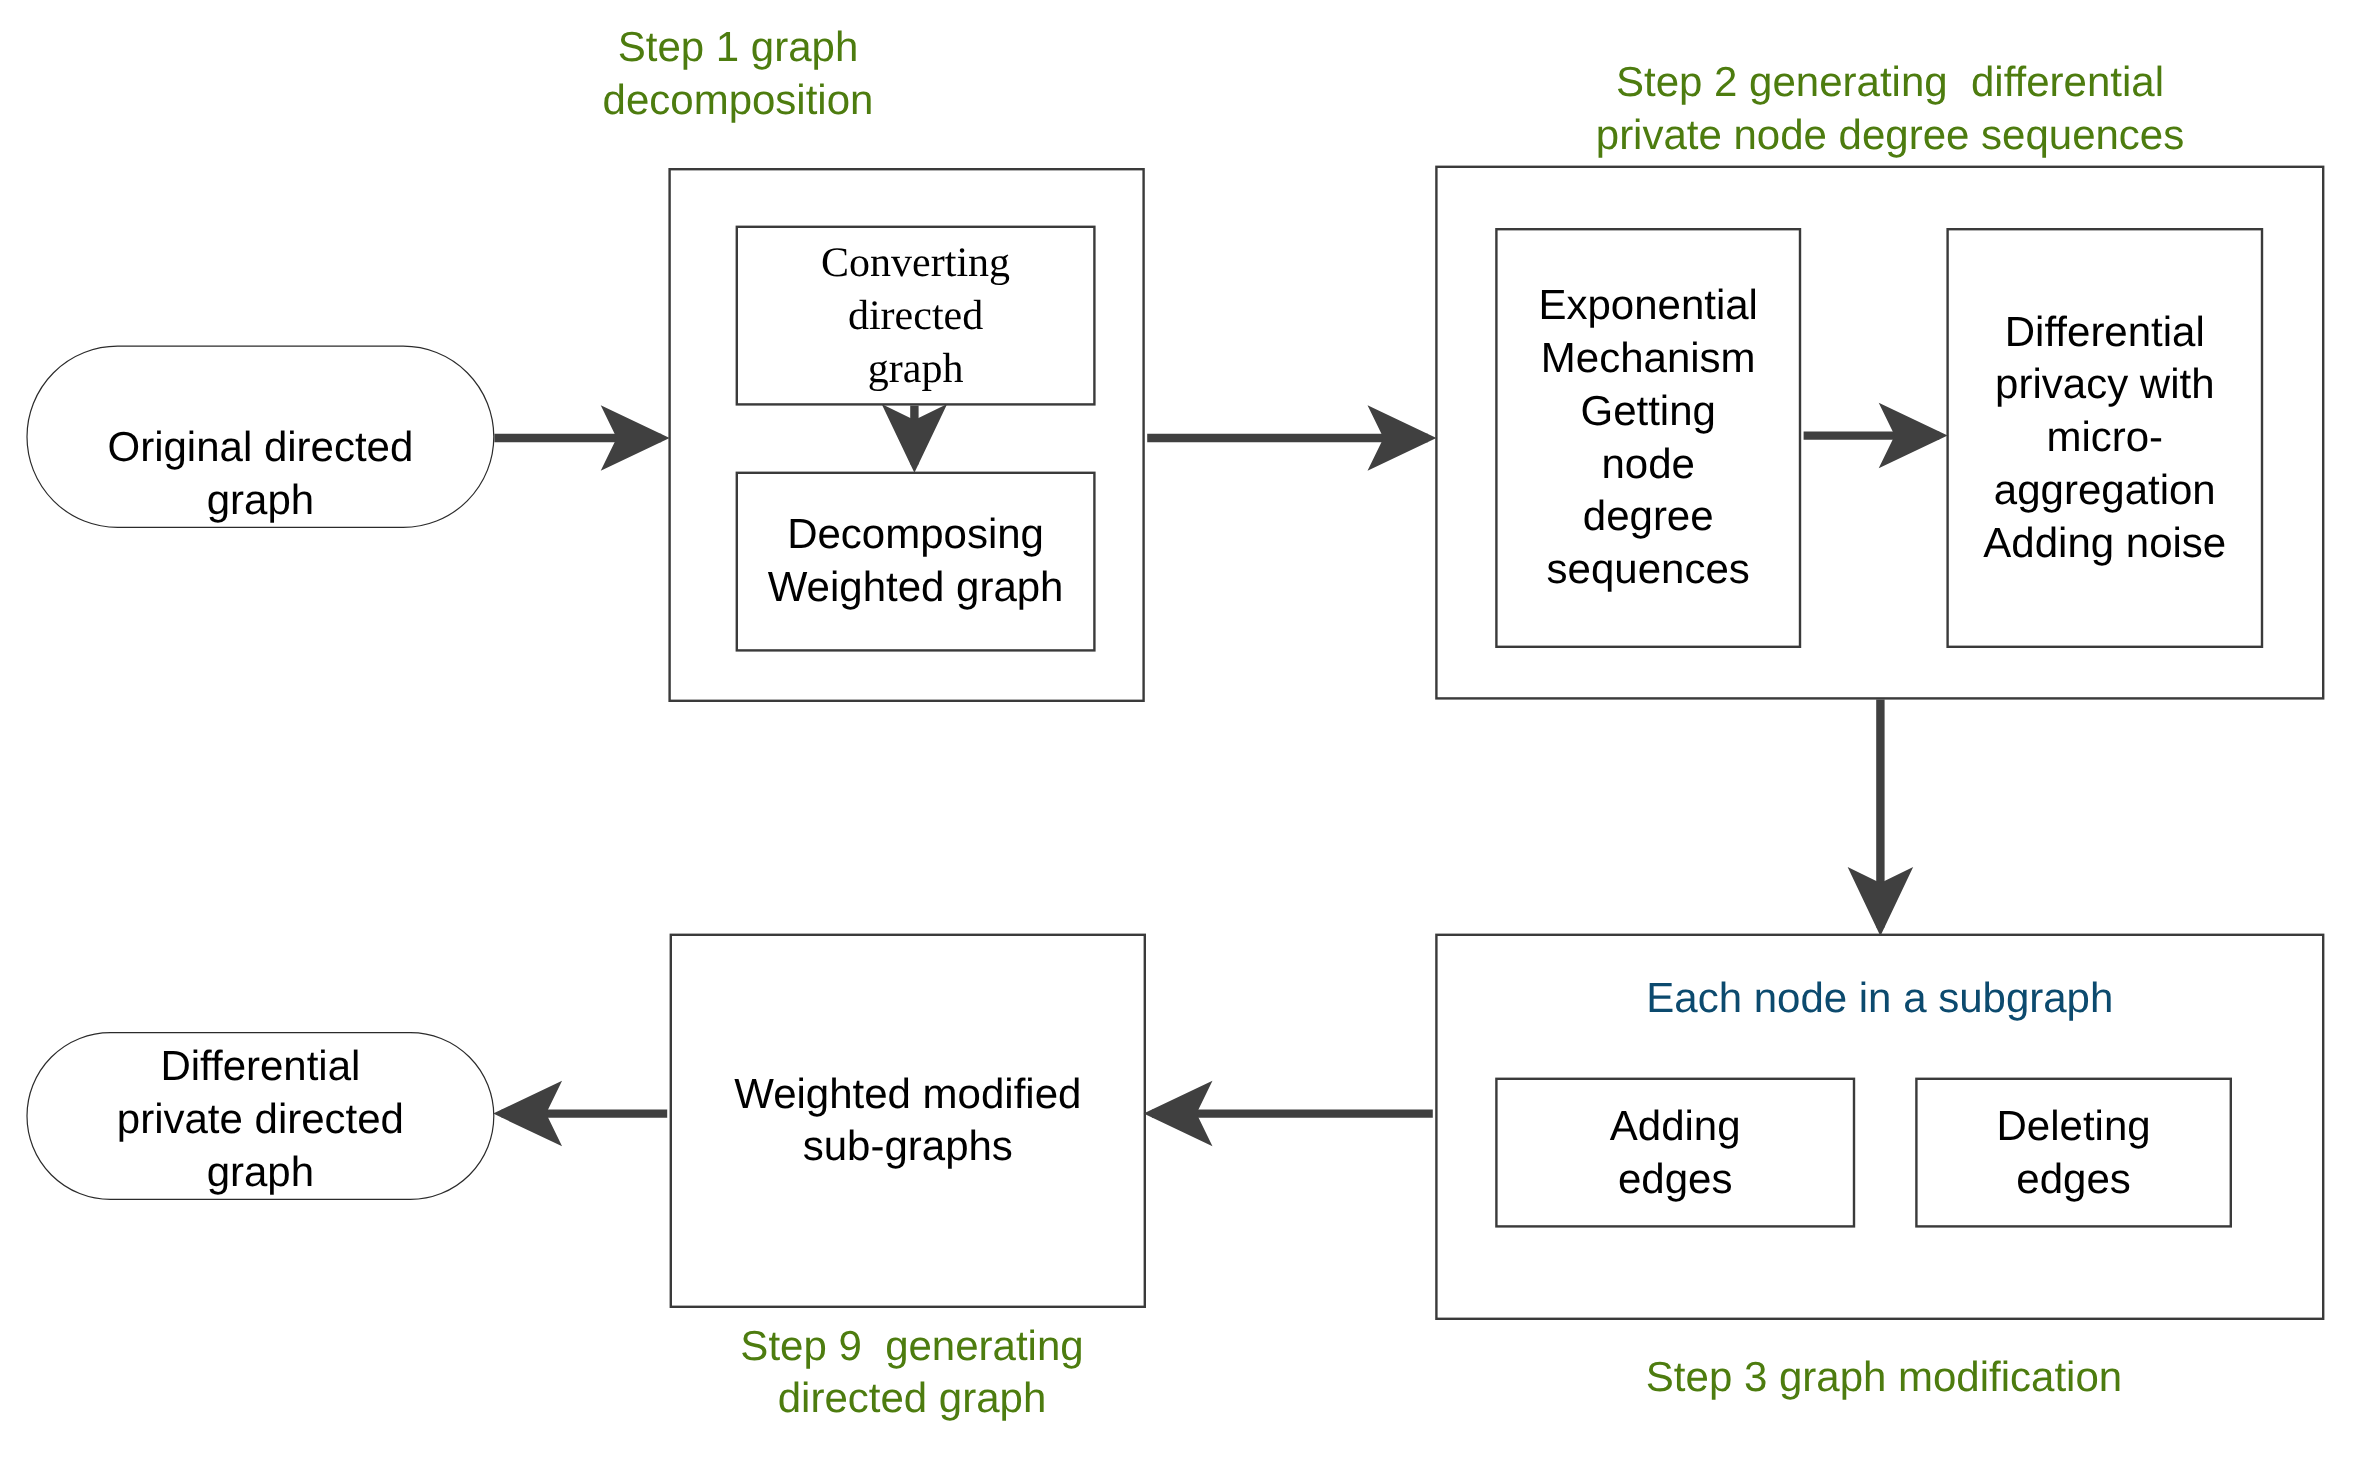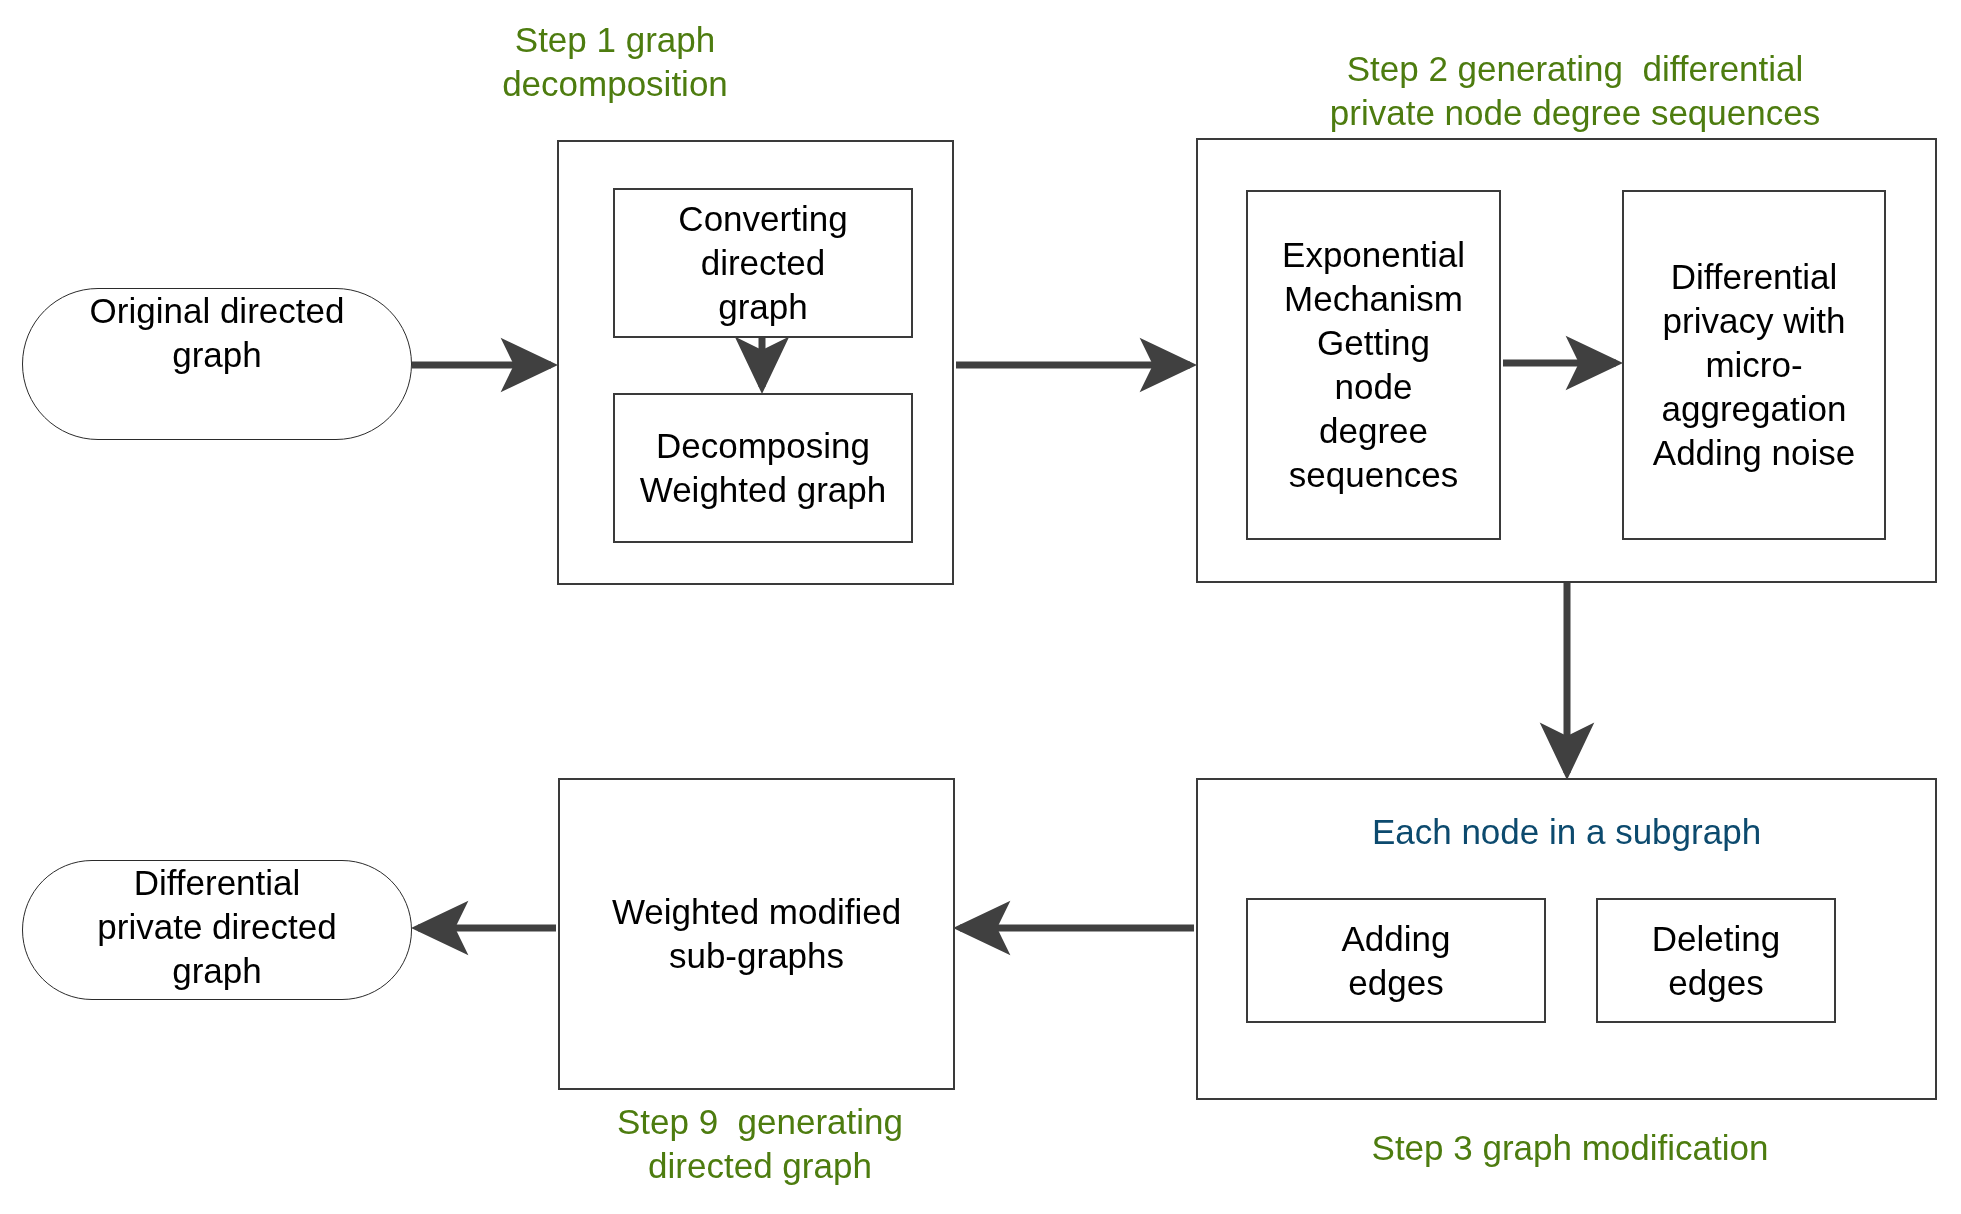--- a/index.html
+++ b/index.html
@@ -66,21 +66,21 @@
     z-index: -1;
   }
 
   
   .stadium {
     position: absolute;
     box-sizing: border-box;
     border: 1.5px solid #2b2b2b;
     background: #ffffff;
     display: flex;
-    align-items: flex-start;
+    align-items: flex-end;
     justify-content: center;
     text-align: center;
     font-size: 35px;
     line-height: 44px;
     white-space: pre-line;
   }
   .stadium::after {
     content: "";
     position: absolute;
     left: 3px; top: 3px; right: -3px; bottom: -3px;
@@ -125,21 +125,21 @@
 directed graph</div>
 
   <div class="stadium" style="left:22px; top:288px; width:390px; height:152px; border-radius:76px;">
     <span>Original directed
 graph</span>
   </div>
 
   <div class="container" style="left:557px; top:140px; width:397px; height:445px;">
   </div>
 
-  <div class="pbox" style="left:613px; top:188px; width:300px; height:150px;">
+  <div class="pbox" style="left:613px; top:188px; width:300px; height:150px;font-family:Liberation Serif, serif;">
     <span>Converting
 directed
 graph</span>
   </div>
 
   <div class="pbox" style="left:613px; top:393px; width:300px; height:150px;">
     <span>Decomposing
 Weighted graph</span>
   </div>
 
@@ -166,21 +166,21 @@
   <div class="container" style="left:1196px; top:778px; width:741px; height:322px;">
   </div>
 
   <div class="inner-label" style="left:1196px; top:810px; width:741px;">Each node in a subgraph</div>
 
   <div class="pbox" style="left:1246px; top:898px; width:300px; height:125px;">
     <span>Adding
 edges</span>
   </div>
 
-  <div class="pbox" style="left:1596px; top:898px; width:240px; height:125px;">
+  <div class="pbox" style="left:1596px; top:898px; width:264px; height:125px;">
     <span>Deleting
 edges</span>
   </div>
 
   <div class="pbox" style="left:558px; top:778px; width:397px; height:312px;">
     <span>Weighted modified
 sub-graphs</span>
   </div>
 
   <div class="stadium" style="left:22px; top:860px; width:390px; height:140px; border-radius:70px;">

